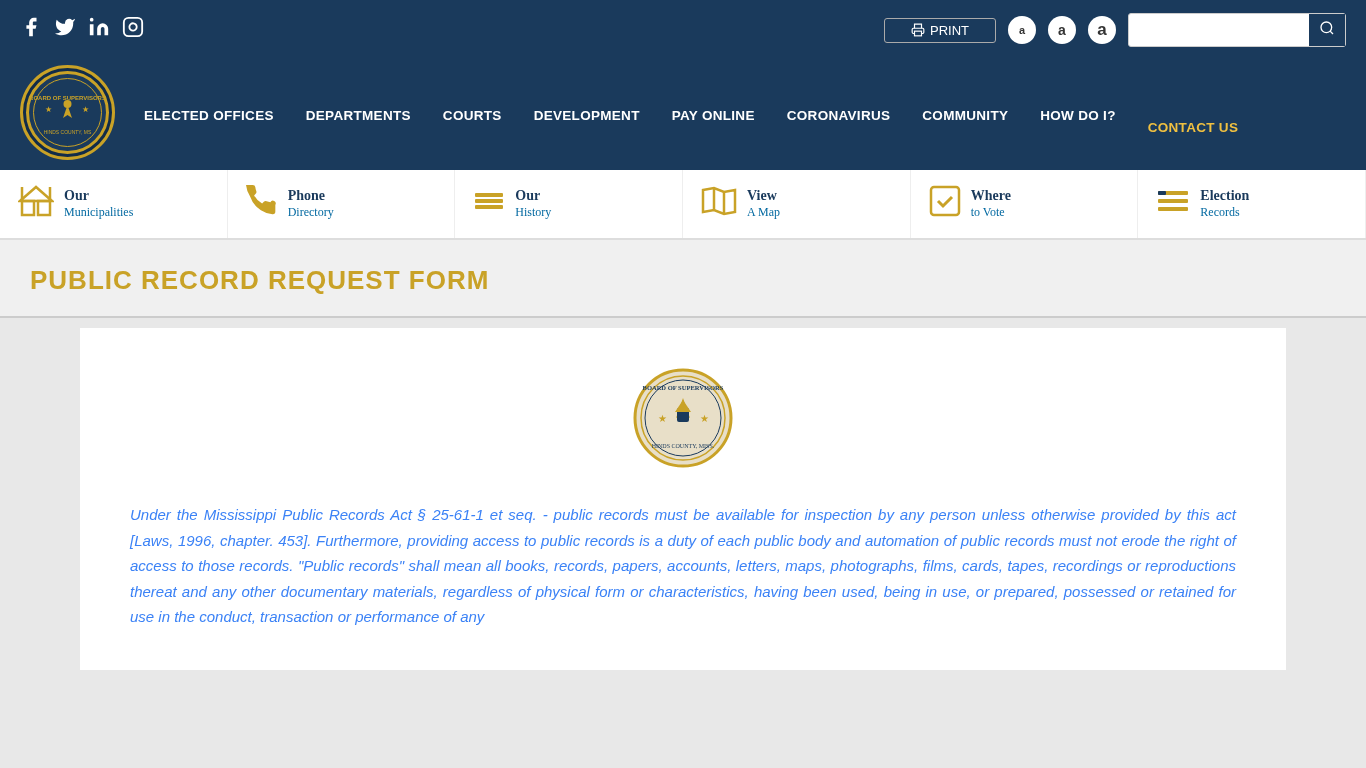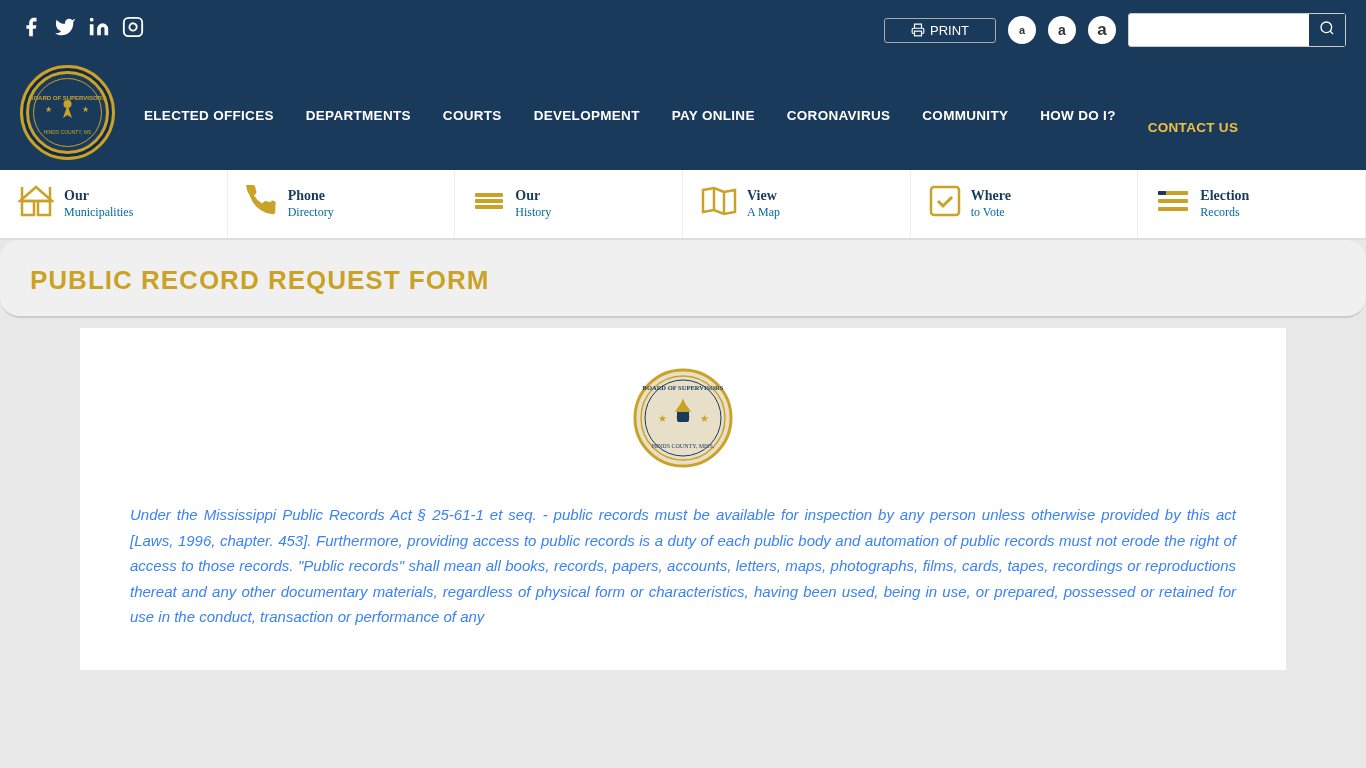--- a/index.html
+++ b/index.html
@@ -153,21 +153,20 @@
       color: #0369a1;
       font-weight: 400;
       line-height: 1.2;
     }
 
     
     .page-title-bar {
       background: #f0f0f0;
       padding: 25px 48px 20px 30px;
       border-bottom: 2px solid #ccc;
-      border-radius: 20px;
     }
     .page-title {
       font-size: 26px;
       font-weight: 900;
       color: #c9a227;
       text-transform: uppercase;
       letter-spacing: 1px;
     }
 
     

